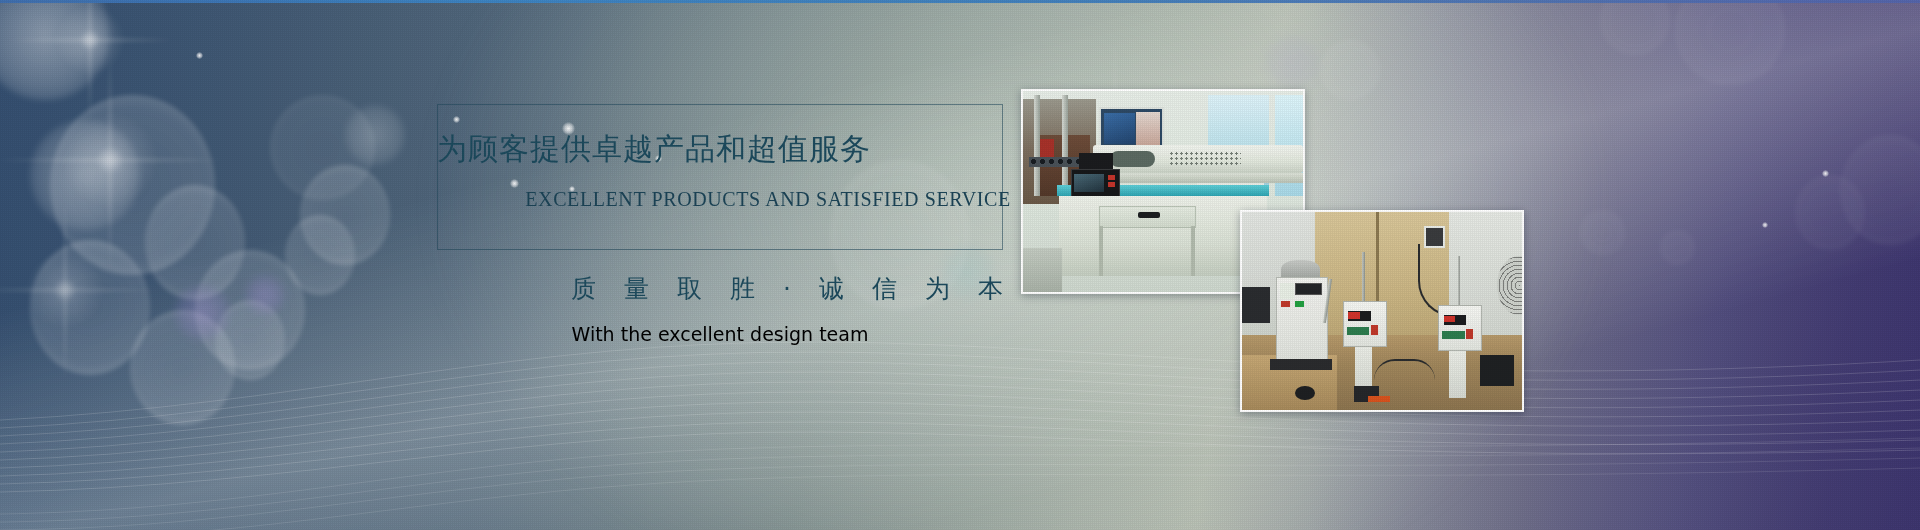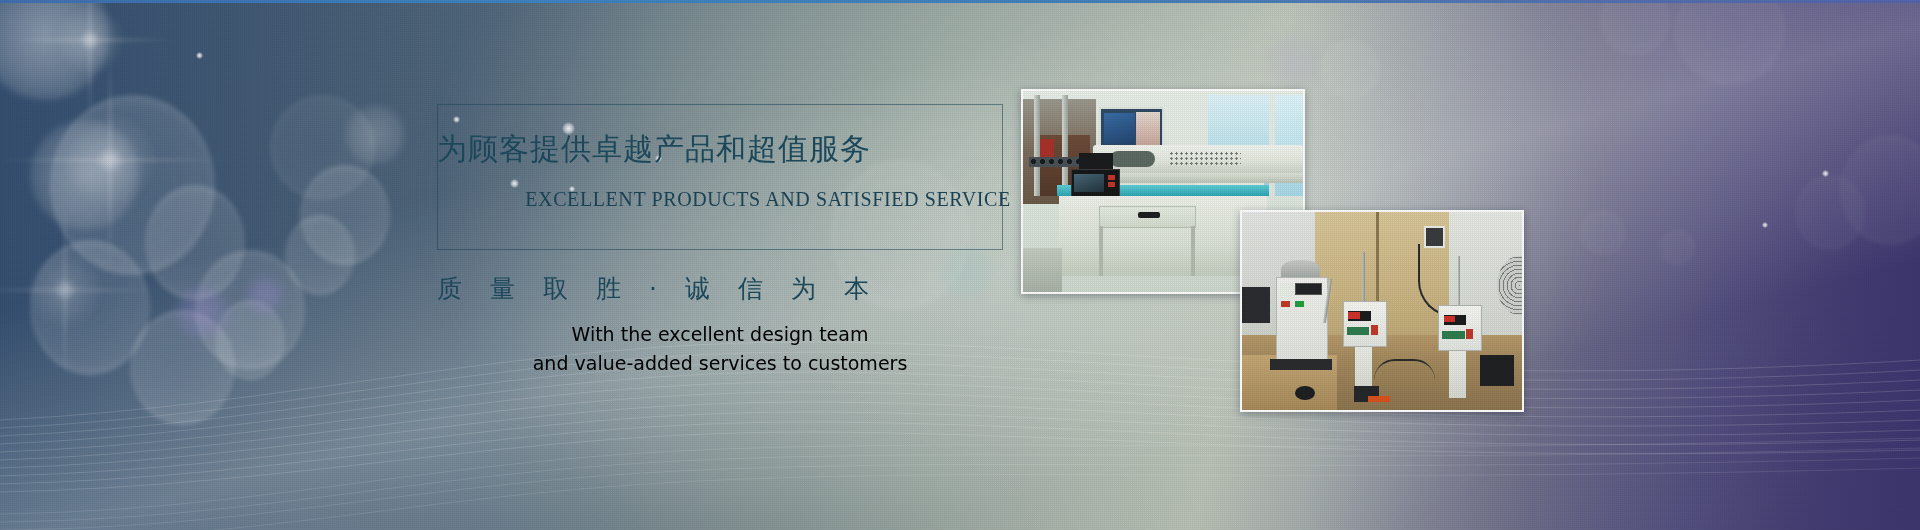--- a/index.html
+++ b/index.html
@@ -167,21 +167,21 @@
     color: #1c4457;
     font-family: "Liberation Serif", "DejaVu Serif", serif;
     white-space: nowrap;
     margin-left: 48px;
   }
   .slogan {
     position: absolute;
     left: 437px;
     top: 272px;
     width: 566px;
-    text-align: left;
+    text-align: right;
     font-size: 25px;
     color: #1d4b5e;
     font-family: "DejaVu Sans", "Liberation Sans", sans-serif;
     white-space: nowrap;
   }
   .slogan span.ch { letter-spacing: 0px; }
   .slogan .gap { display: inline-block; width: 28px; }
   .paragraph {
     position: absolute;
     left: 330px;
@@ -362,21 +362,20 @@
   <div class="headline-cn">为顾客提供卓越产品和超值服务</div>
 
   <div class="headline-en">EXCELLENT PRODUCTS AND SATISFIED SERVICE</div>
 
   <div class="slogan">
     <span class="ch">质</span><span class="gap"></span><span class="ch">量</span><span class="gap"></span><span class="ch">取</span><span class="gap"></span><span class="ch">胜</span><span class="gap"></span><span class="ch">·</span><span class="gap"></span><span class="ch">诚</span><span class="gap"></span><span class="ch">信</span><span class="gap"></span><span class="ch">为</span><span class="gap"></span><span class="ch">本</span>
   </div>
 
   <div class="paragraph">
     <div>With the excellent design team</div>
-    <div>and value-added services to customers</div>
   </div>
 
   <div class="photo" style="left:1021px; top:89px; width:280px; height:201px;">
     <div class="photo-inner">
       <div class="p1-wall"></div>
       <div class="p1-winR"></div>
       <div class="p1-winR2"></div>
       <div class="p1-darkL"></div>
       <div class="p1-wood"></div>
       <div class="p1-redv"></div>

